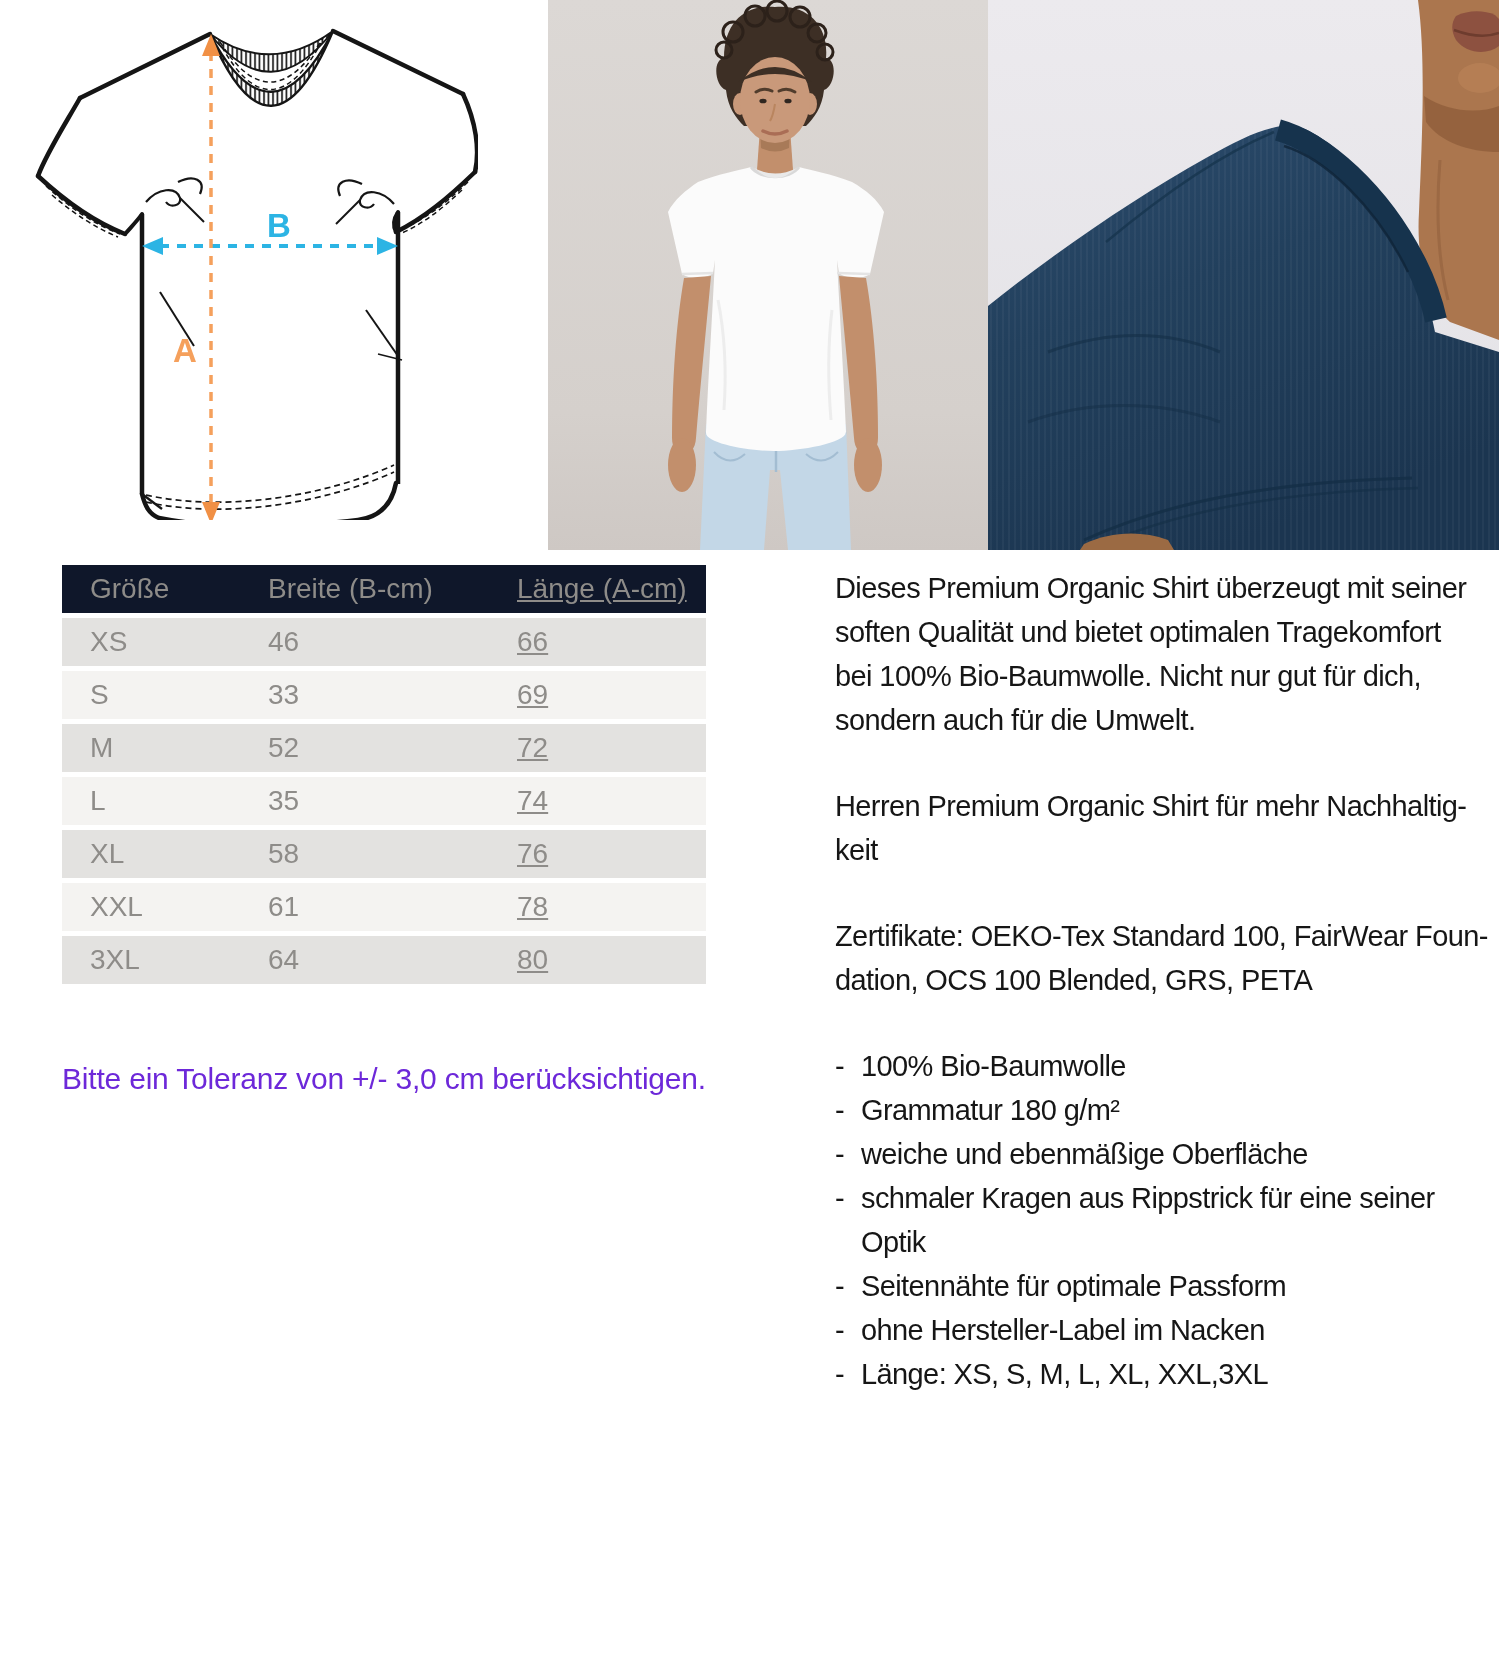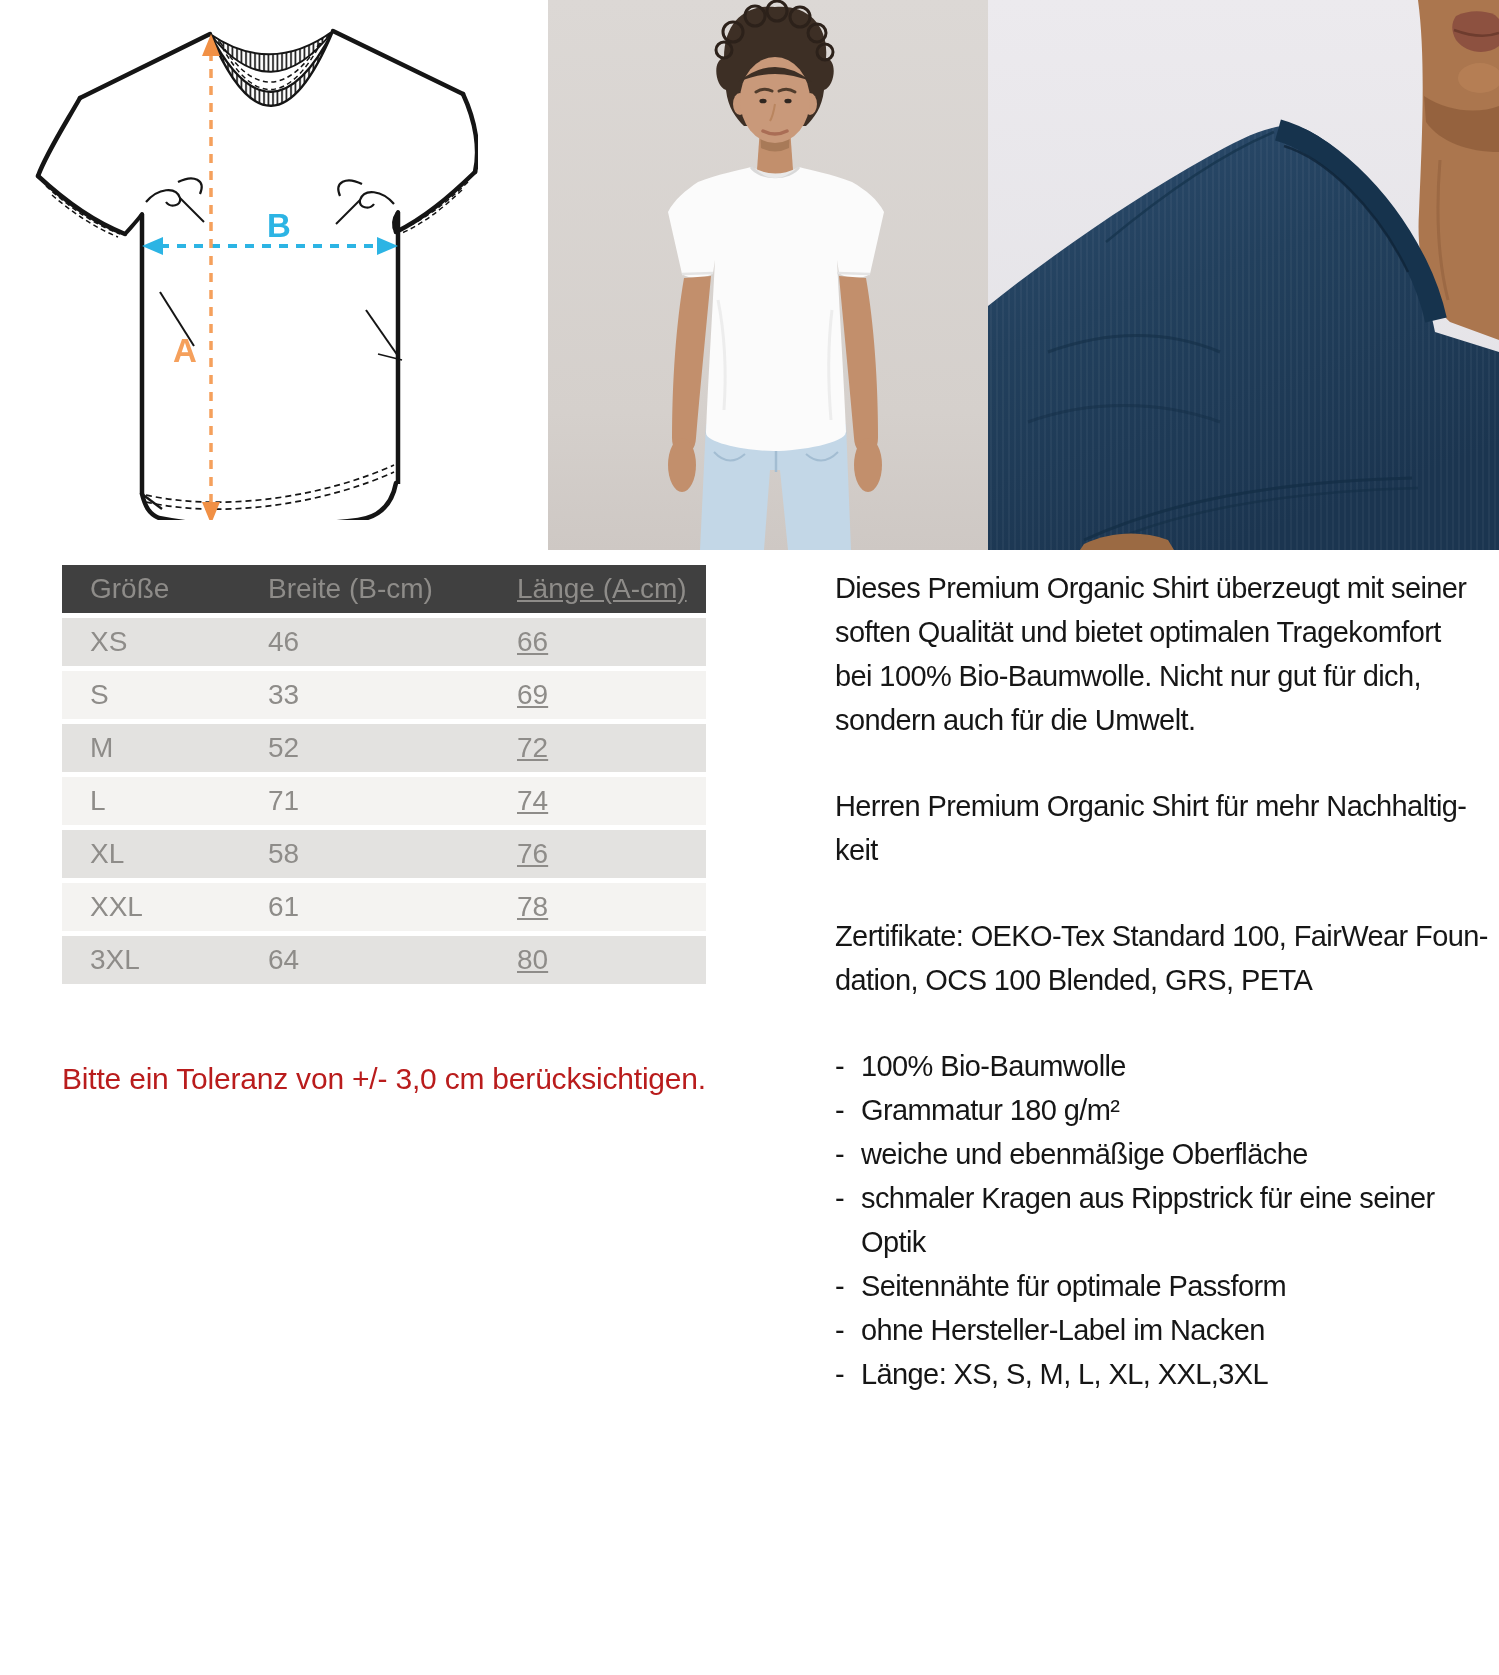--- a/index.html
+++ b/index.html
@@ -15,25 +15,25 @@
 
   svg text.dim-label{font-family:"Liberation Sans",sans-serif;font-size:33px;font-weight:600;}
 
   
   .size-table{position:absolute;left:62px;top:565px;width:644px;
               font-size:28px;color:#8e8c89;letter-spacing:0;}
   .trow{display:flex;align-items:center;height:48px;margin-bottom:5px;}
   .trow .c1{width:206px;padding-left:28px;box-sizing:border-box;}
   .trow .c2{width:249px;}
   .trow .c3{flex:1;text-decoration:underline;}
-  .header-row{background:#404040;}
+  .header-row{background:#0f172a;}
   .tbody > div:nth-of-type(odd){background:#e3e2e0;}
   .tbody > div:nth-of-type(even){background:#f4f3f1;}
 
-  .tolerance{position:absolute;left:62px;top:1062px;font-size:30px;color:#b91c1c;letter-spacing:-0.2px;}
+  .tolerance{position:absolute;left:62px;top:1062px;font-size:30px;color:#6d28d9;letter-spacing:-0.2px;}
 
   
   .description{position:absolute;left:815px;top:566px;width:672px;
                font-size:29px;line-height:44px;letter-spacing:-0.6px;color:#161616;margin-left:20px;}
   .description p{margin:0 0 42px 0;white-space:pre-line;}
   .bullets{margin:0;}
   .bullet{display:flex;align-items:flex-start;}
   .bullet .dash{width:26px;flex:0 0 26px;}
   .bullet .btext{flex:1;white-space:pre-line;}
 </style>
@@ -228,21 +228,21 @@
         </div>
 
         <div class="trow">
           <span class="c1">M</span>
           <span class="c2">52</span>
           <span class="c3">72</span>
         </div>
 
         <div class="trow">
           <span class="c1">L</span>
-          <span class="c2">71</span>
+          <span class="c2">35</span>
           <span class="c3">74</span>
         </div>
 
         <div class="trow">
           <span class="c1">XL</span>
           <span class="c2">58</span>
           <span class="c3">76</span>
         </div>
 
         <div class="trow">

